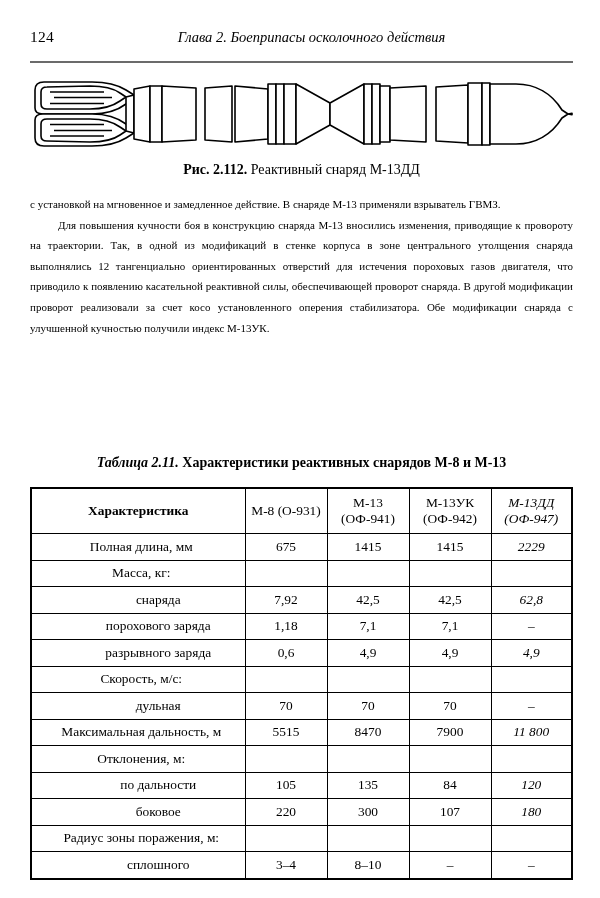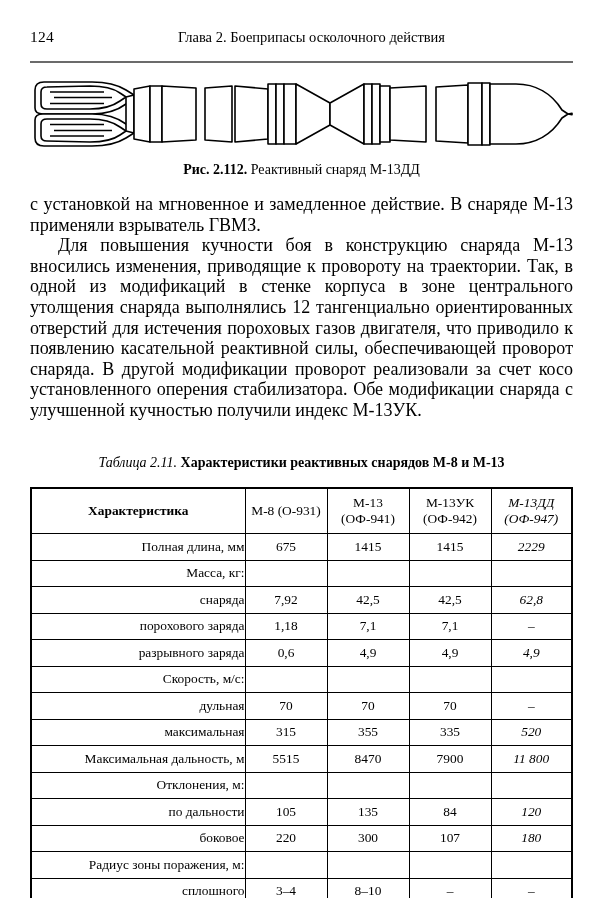--- a/index.html
+++ b/index.html
@@ -40,20 +40,21 @@
     top: 0;
     font-size: 15.5px;
     letter-spacing: .2px;
   }
   .runhead-title {
     position: absolute;
     left: 0;
     right: 0;
     top: 1px;
     text-align: center;
+    font-style: italic;
     font-size: 14.5px;
     padding-left: 20px;
   }
   .rule {
     position: absolute;
     left: 30px;
     top: 57px;
     width: 543px;
     height: 1.6px;
     background: #6b6b6b;
@@ -80,41 +81,41 @@
 
   
   .bodytext {
     position: absolute;
     left: 30px;
     top: 190px;
     width: 543px;
   }
   .bodytext p {
     margin: 0;
-    font-size: 18px;
+    font-size: 11px;
     line-height: 20.6px;
     text-align: justify;
     text-justify: inter-word;
     hyphens: manual;
   }
   .bodytext p.indent { text-indent: 28px; }
 
   
   .tabcaption {
     position: absolute;
     left: 30px;
     top: 451px;
     width: 543px;
     text-align: center;
     font-size: 14px;
     font-weight: bold;
   }
   .tabcaption .tnum {
     font-style: italic;
-    font-weight: normal;
+    font-weight: bold;
   }
 
   
   .tablewrap {
     position: absolute;
     left: 30px;
     top: 483px;
     width: 543px;
   }
   table.spec {
@@ -153,21 +154,21 @@
   }
   table.spec th.hcol {
     height: 44px;
     text-align: center;
     font-weight: normal;
     font-size: 13.4px;
     line-height: 16px;
   }
   table.spec td.lab {
     height: 25.5px;
-    text-align: right;
+    text-align: center;
     padding-left: 6px;
     font-size: 13.4px;
     white-space: nowrap;
   }
   table.spec td.lab.sub { padding-left: 40px; margin-top: 40px; }
   table.spec td.val {
     height: 25.5px;
     text-align: center;
     font-size: 13.4px;
   }
@@ -332,27 +333,20 @@
             <td class="val"></td>
           </tr>
           <tr>
             <td class="lab sub">дульная</td>
             <td class="val">70</td>
             <td class="val">70</td>
             <td class="val">70</td>
             <td class="val">–</td>
           </tr>
           <tr>
-            <td class="lab sub">максимальная</td>
-            <td class="val">315</td>
-            <td class="val">355</td>
-            <td class="val">335</td>
-            <td class="val">520</td>
-          </tr>
-          <tr>
             <td class="lab">Максимальная дальность, м</td>
             <td class="val">5515</td>
             <td class="val">8470</td>
             <td class="val">7900</td>
             <td class="val">11 800</td>
           </tr>
           <tr>
             <td class="lab">Отклонения, м:</td>
             <td class="val"></td>
             <td class="val"></td>

